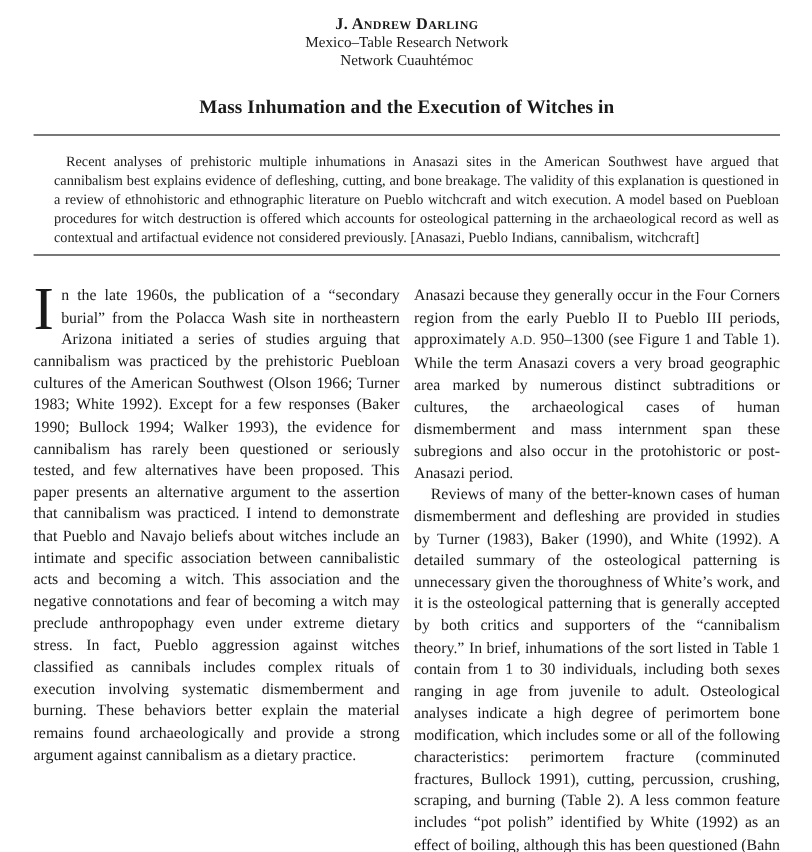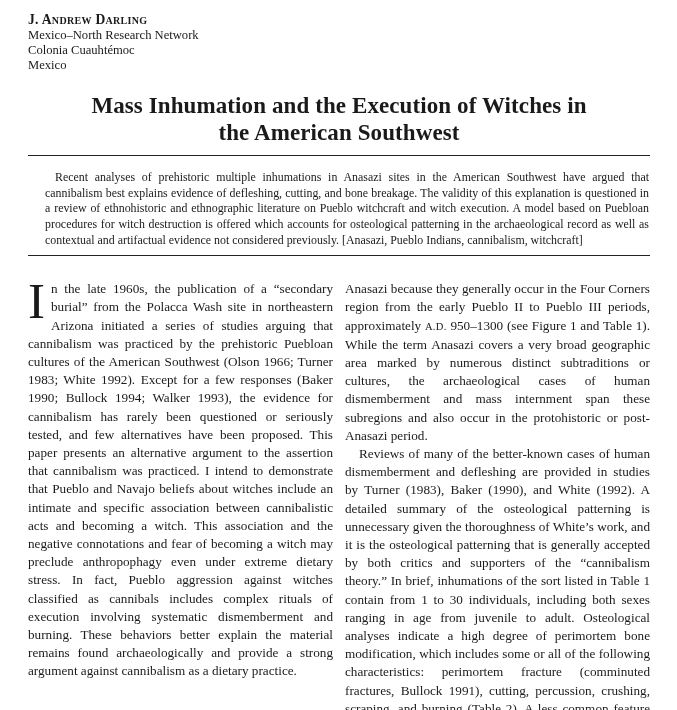--- a/index.html
+++ b/index.html
@@ -16,34 +16,35 @@
     color: #1a1a1a;
     font-family: "Liberation Serif", serif;
     box-sizing: border-box;
     padding: 12px 27px 0 28px;
     overflow: hidden;
   }
   
   .author-block {
     font-size: 12.6px;
     line-height: 15.2px;
+    text-align: center;
   }
   .author-name {
     font-weight: bold;
     font-variant: small-caps;
     font-size: 13.6px;
     line-height: 16px;
     letter-spacing: 0.3px;
   }
   
   .article-title {
     margin-top: 18px;
     text-align: center;
     font-weight: bold;
-    font-size: 23px;
+    font-size: 16px;
     line-height: 27.5px;
     letter-spacing: 0.1px;
   }
   
   .rule {
     border: none;
     border-top: 1.8px solid #222222;
     margin: 0;
   }
   .rule-top { margin-top: 8px; }
@@ -82,28 +83,26 @@
   .italic { }
   .sc { font-size: 0.8em; letter-spacing: 0.03em; margin-top: 44px; }
 </style>
 </head>
 <body>
 
 <div class="page">
 
   <div class="author-block">
     <div class="author-name">J. Andrew Darling</div>
-    <div>Mexico–North Research Network</div>
-    <div>Colonia Cuauhtémoc</div>
-    <div>Mexico</div>
+    <div>Mexico–Table Research Network</div>
+    <div>Network Cuauhtémoc</div>
   </div>
 
   <div class="article-title">
     <div>Mass Inhumation and the Execution of Witches in</div>
-    <div>the American Southwest</div>
   </div>
 
   <hr class="rule rule-top">
 
   <p class="abstract"><span>Recent analyses of prehistoric multiple inhumations in Anasazi sites in the American Southwest have argued that cannibalism best explains evidence of defleshing, cutting, and bone breakage. The validity of this explanation is questioned in a review of ethnohistoric and ethnographic literature on Pueblo witchcraft and witch execution. A model based on Puebloan procedures for witch destruction is offered which accounts for osteological patterning in the archaeological record as well as contextual and artifactual evidence not considered previously. [</span><span class="italic">Anasazi, Pueblo Indians, cannibalism, witchcraft</span><span>]</span></p>
 
   <hr class="rule rule-bottom">
 
   <div class="columns">
 

